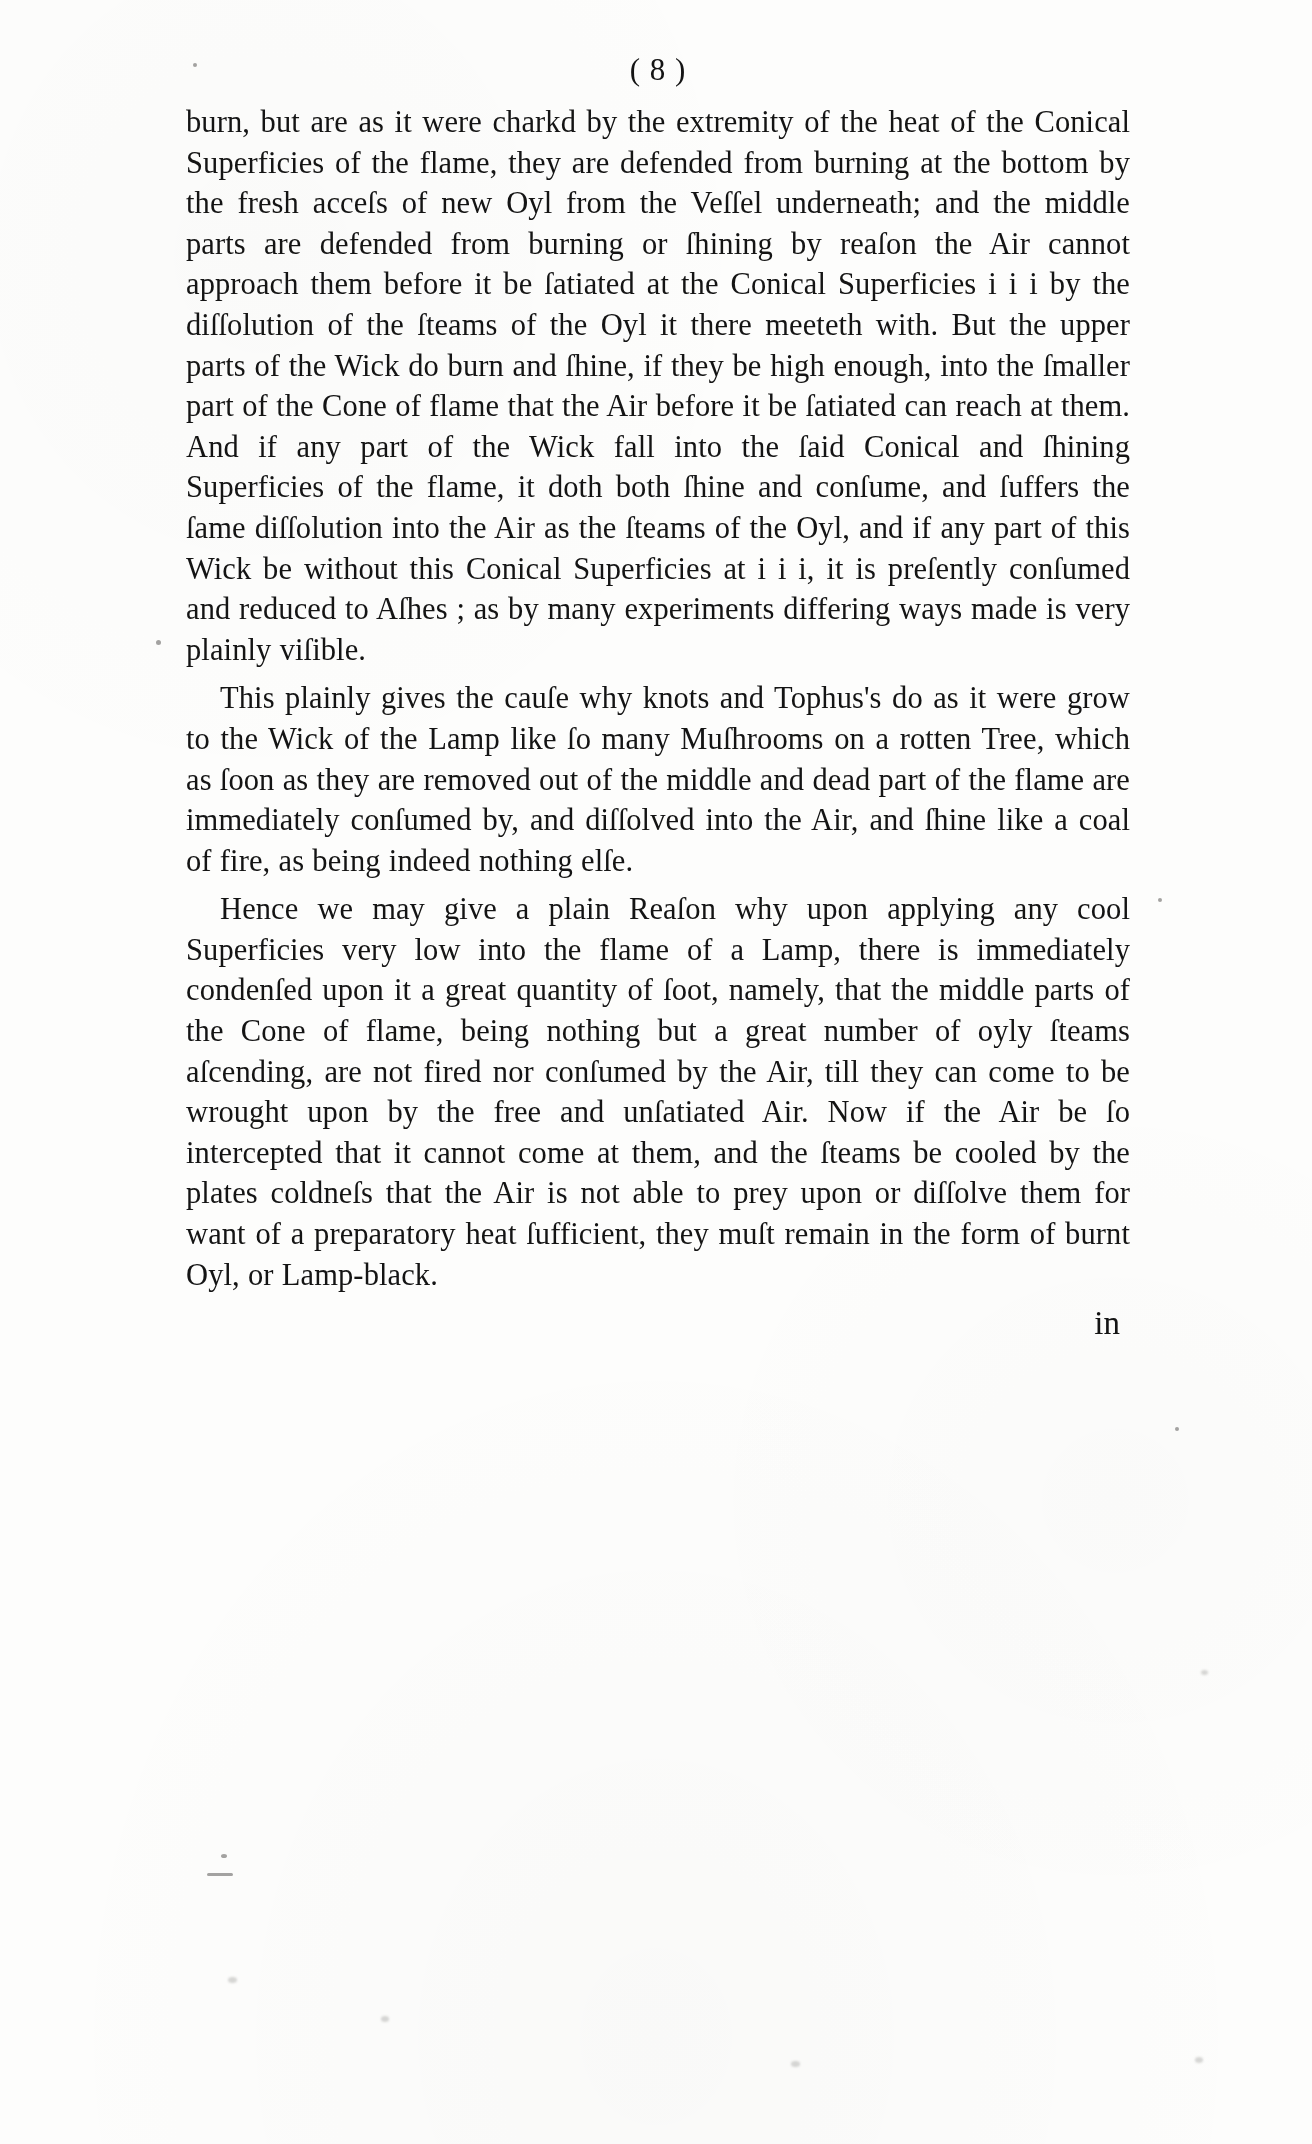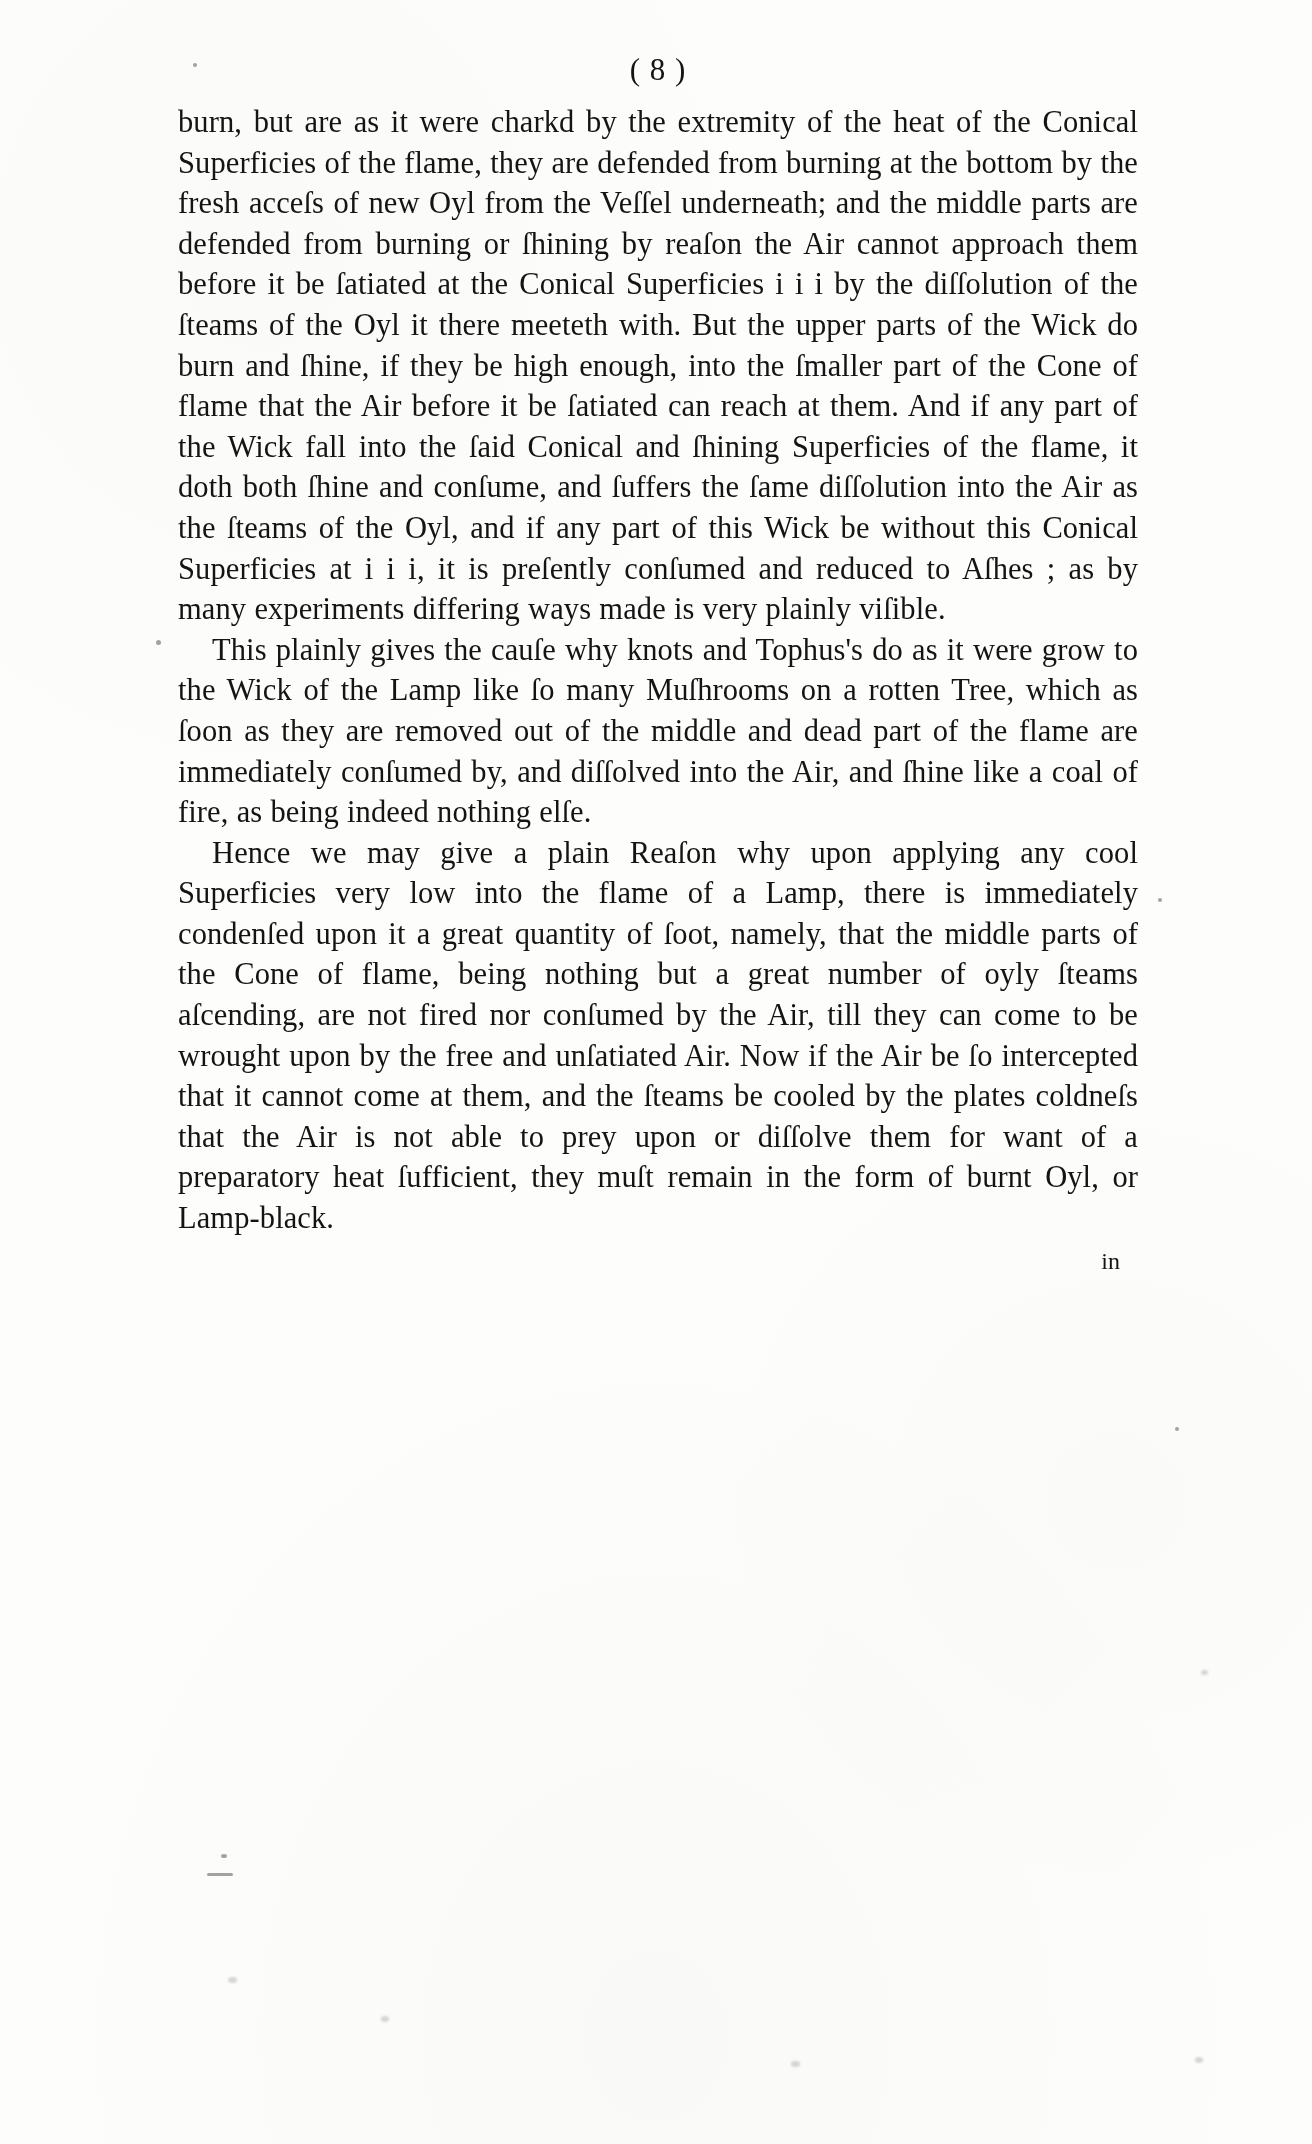--- a/index.html
+++ b/index.html
@@ -40,26 +40,26 @@
   }
   .body-text {
     font-size: 30.5px;
     line-height: 40.6px;
     text-align: justify;
     text-justify: inter-word;
     letter-spacing: 0.1px;
     word-spacing: 0.5px;
   }
   .para {
-    margin: 0;
+    margin: 8px;
     text-indent: 34px;
   }
   .para.first { text-indent: 0; }
   .tail {
-    font-size: 24px;
+    font-size: 33px;
     line-height: 40.6px;
     text-align: right;
     padding-right: 18px;
     margin-top: 2px;
   }
   
   .speck {
     position: absolute;
     background: rgba(40, 38, 35, 0.42);
     border-radius: 50%;

